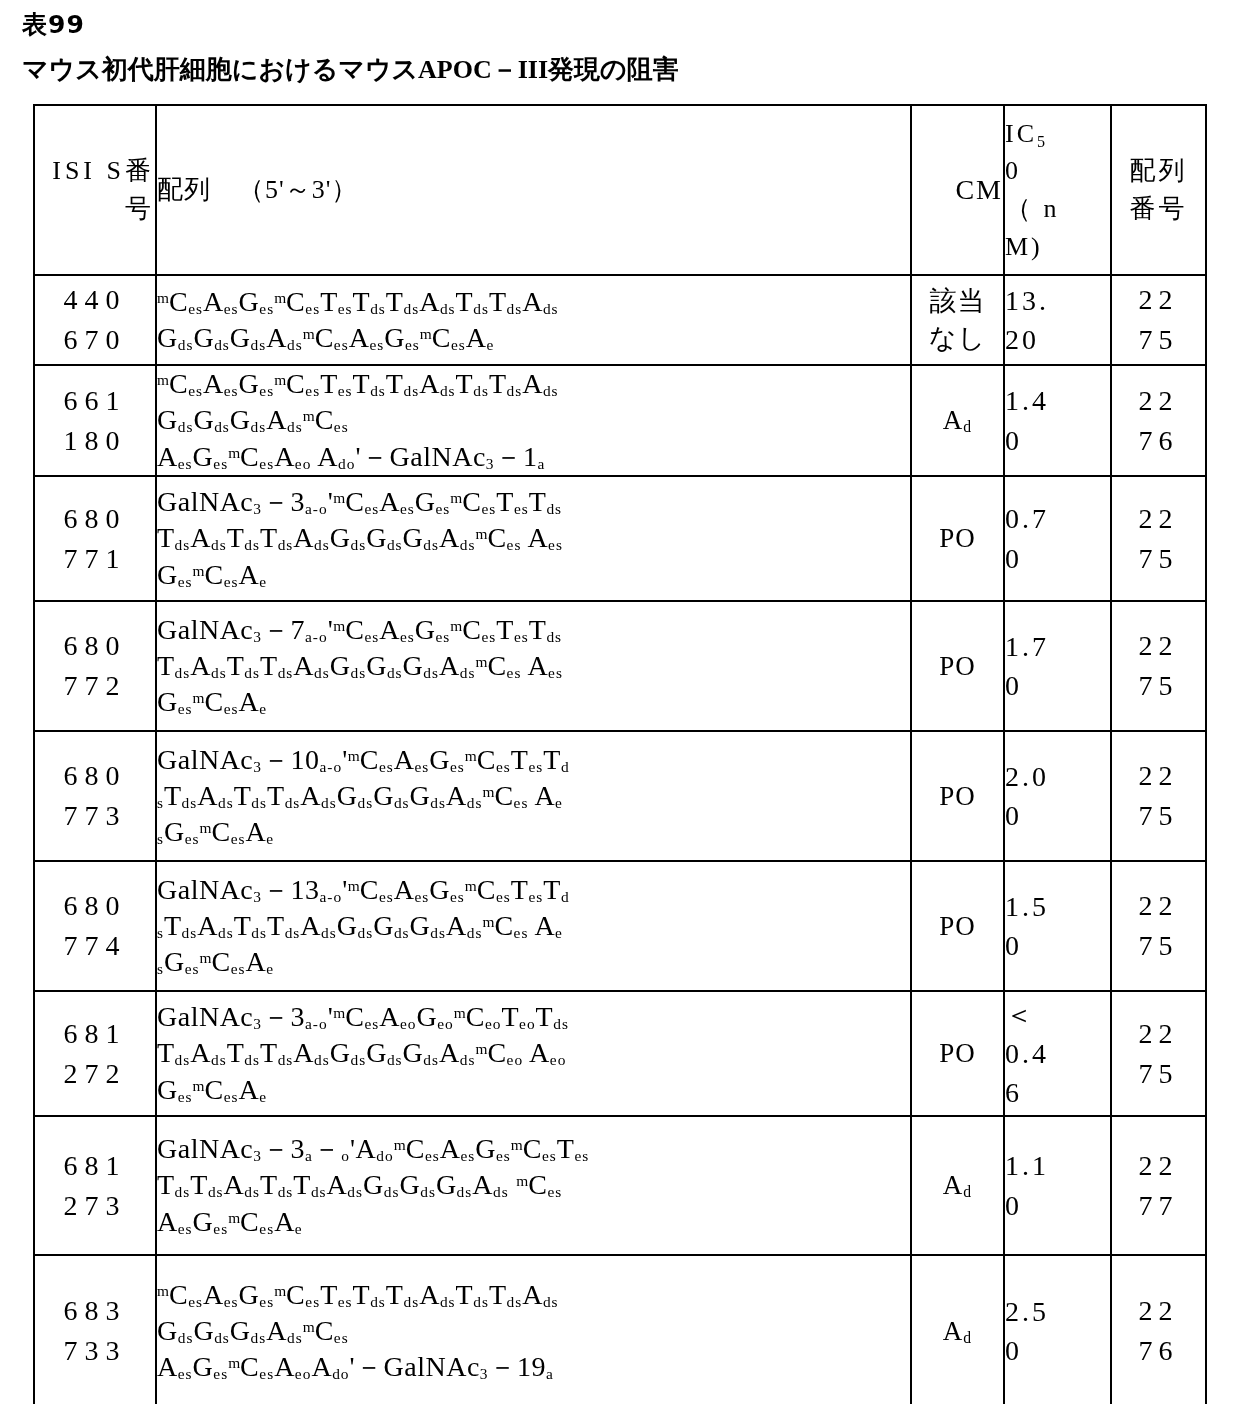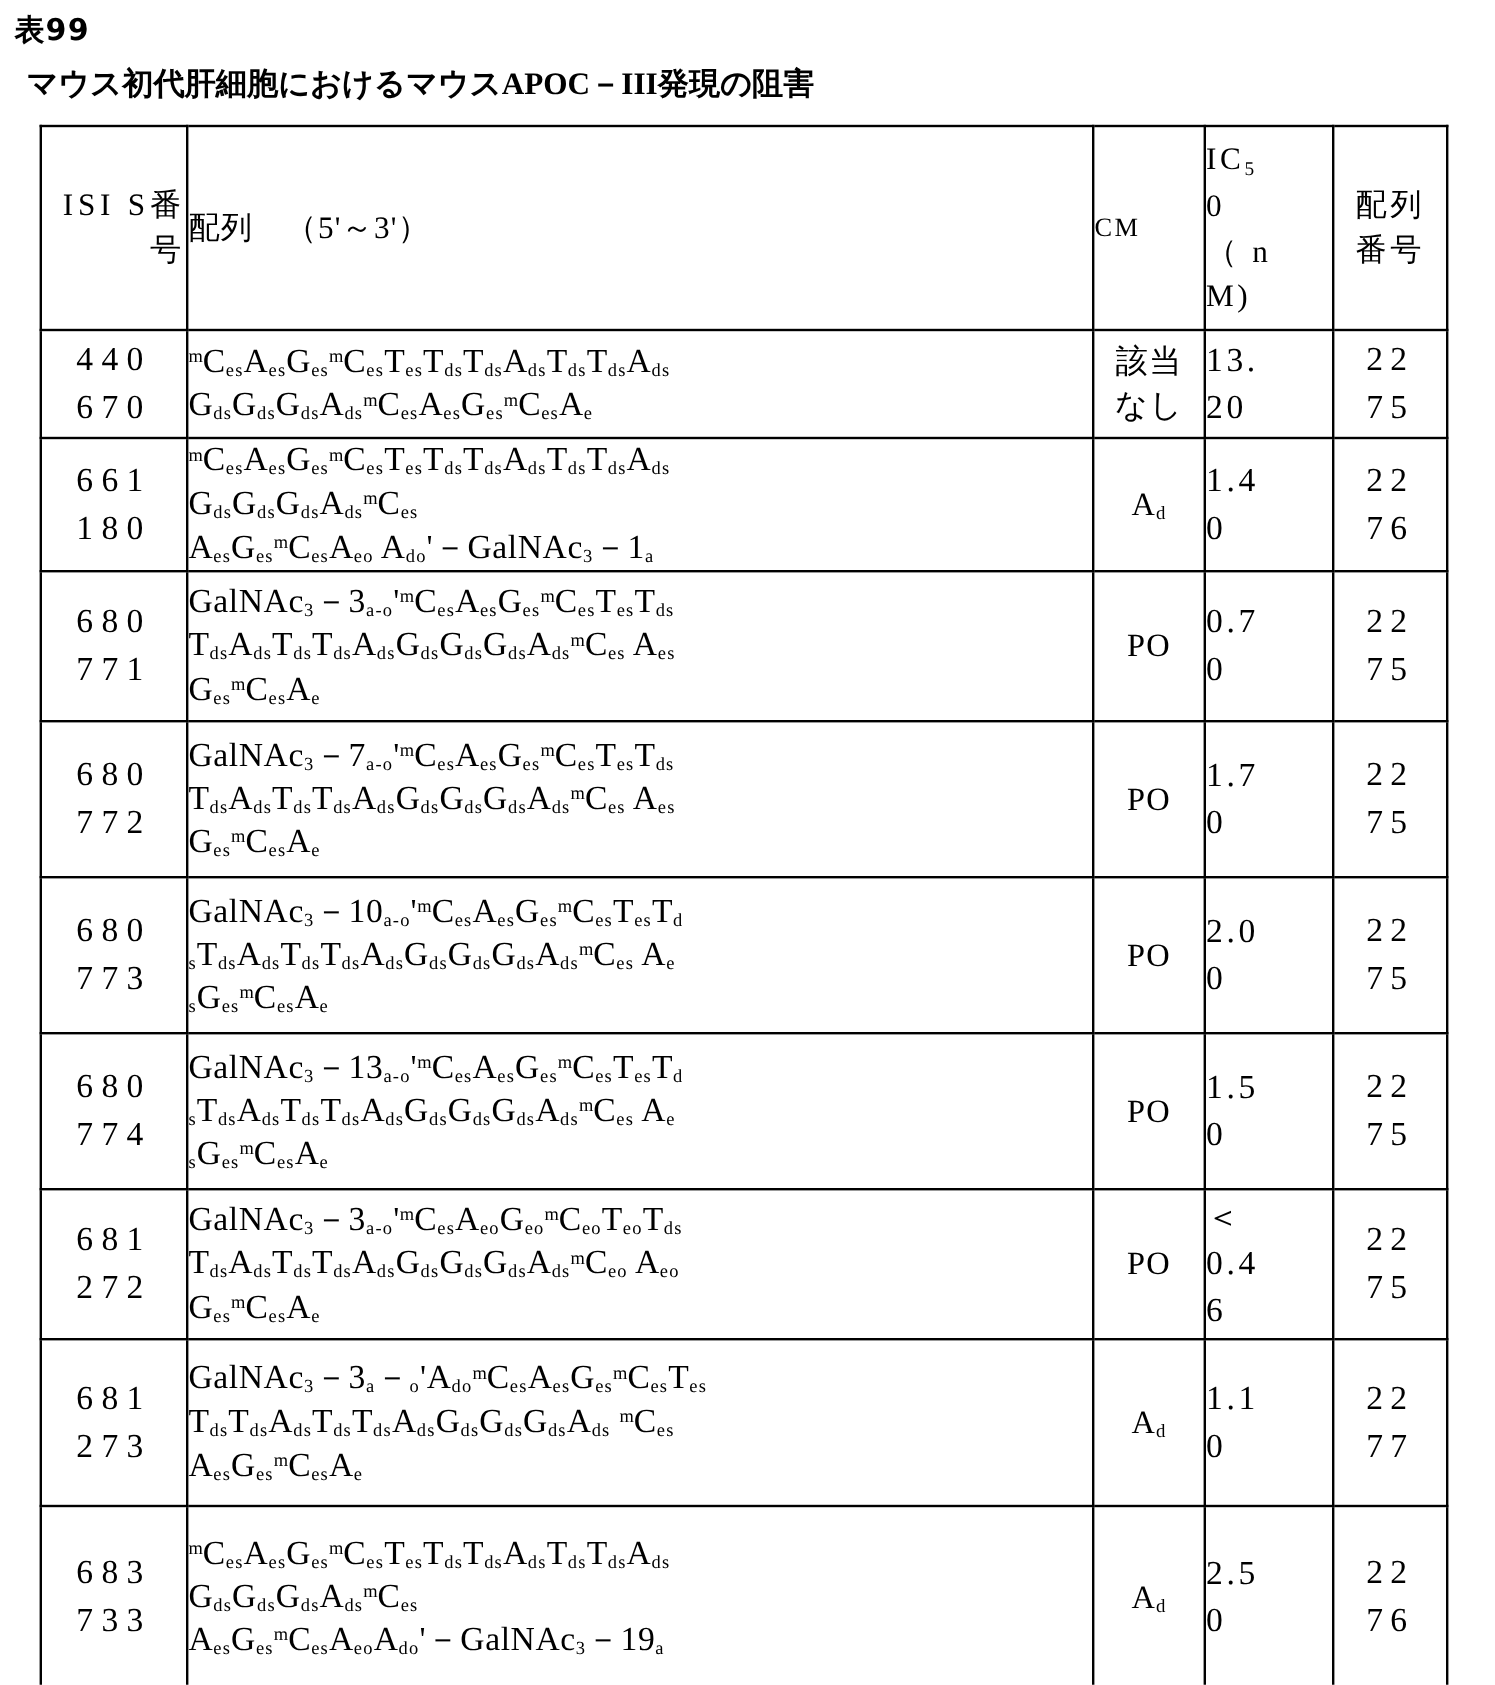--- a/index.html
+++ b/index.html
@@ -17,21 +17,21 @@
   }
   .page {
     position: relative;
     width: 1246px;
     height: 1404px;
     box-sizing: border-box;
     padding: 0;
   }
   .table-number {
     position: absolute;
-    left: 12px;
+    left: 22px;
     top: 8px;
     font-size: 25px;
     font-weight: bold;
     letter-spacing: 1px;
     font-family: "DejaVu Sans", "Liberation Sans", sans-serif;
     white-space: nowrap;
   }
   .table-caption {
     position: absolute;
     left: 22px;
@@ -80,22 +80,22 @@
     padding: 0 4px;
   }
   .hdr-seq {
     text-align: left;
     padding-left: 12px;
     font-size: 26px;
     letter-spacing: 1px;
     margin-top: 14px;
   }
   .hdr-cm {
-    text-align: left;
-    font-size: 22px;
+    text-align: right;
+    font-size: 28px;
     letter-spacing: 2px;
   }
   .hdr-ic50 {
     text-align: left;
     padding-left: 12px;
     font-size: 26px;
     line-height: 1.45;
     letter-spacing: 3px;
     vertical-align: top;
     padding-top: 8px;

